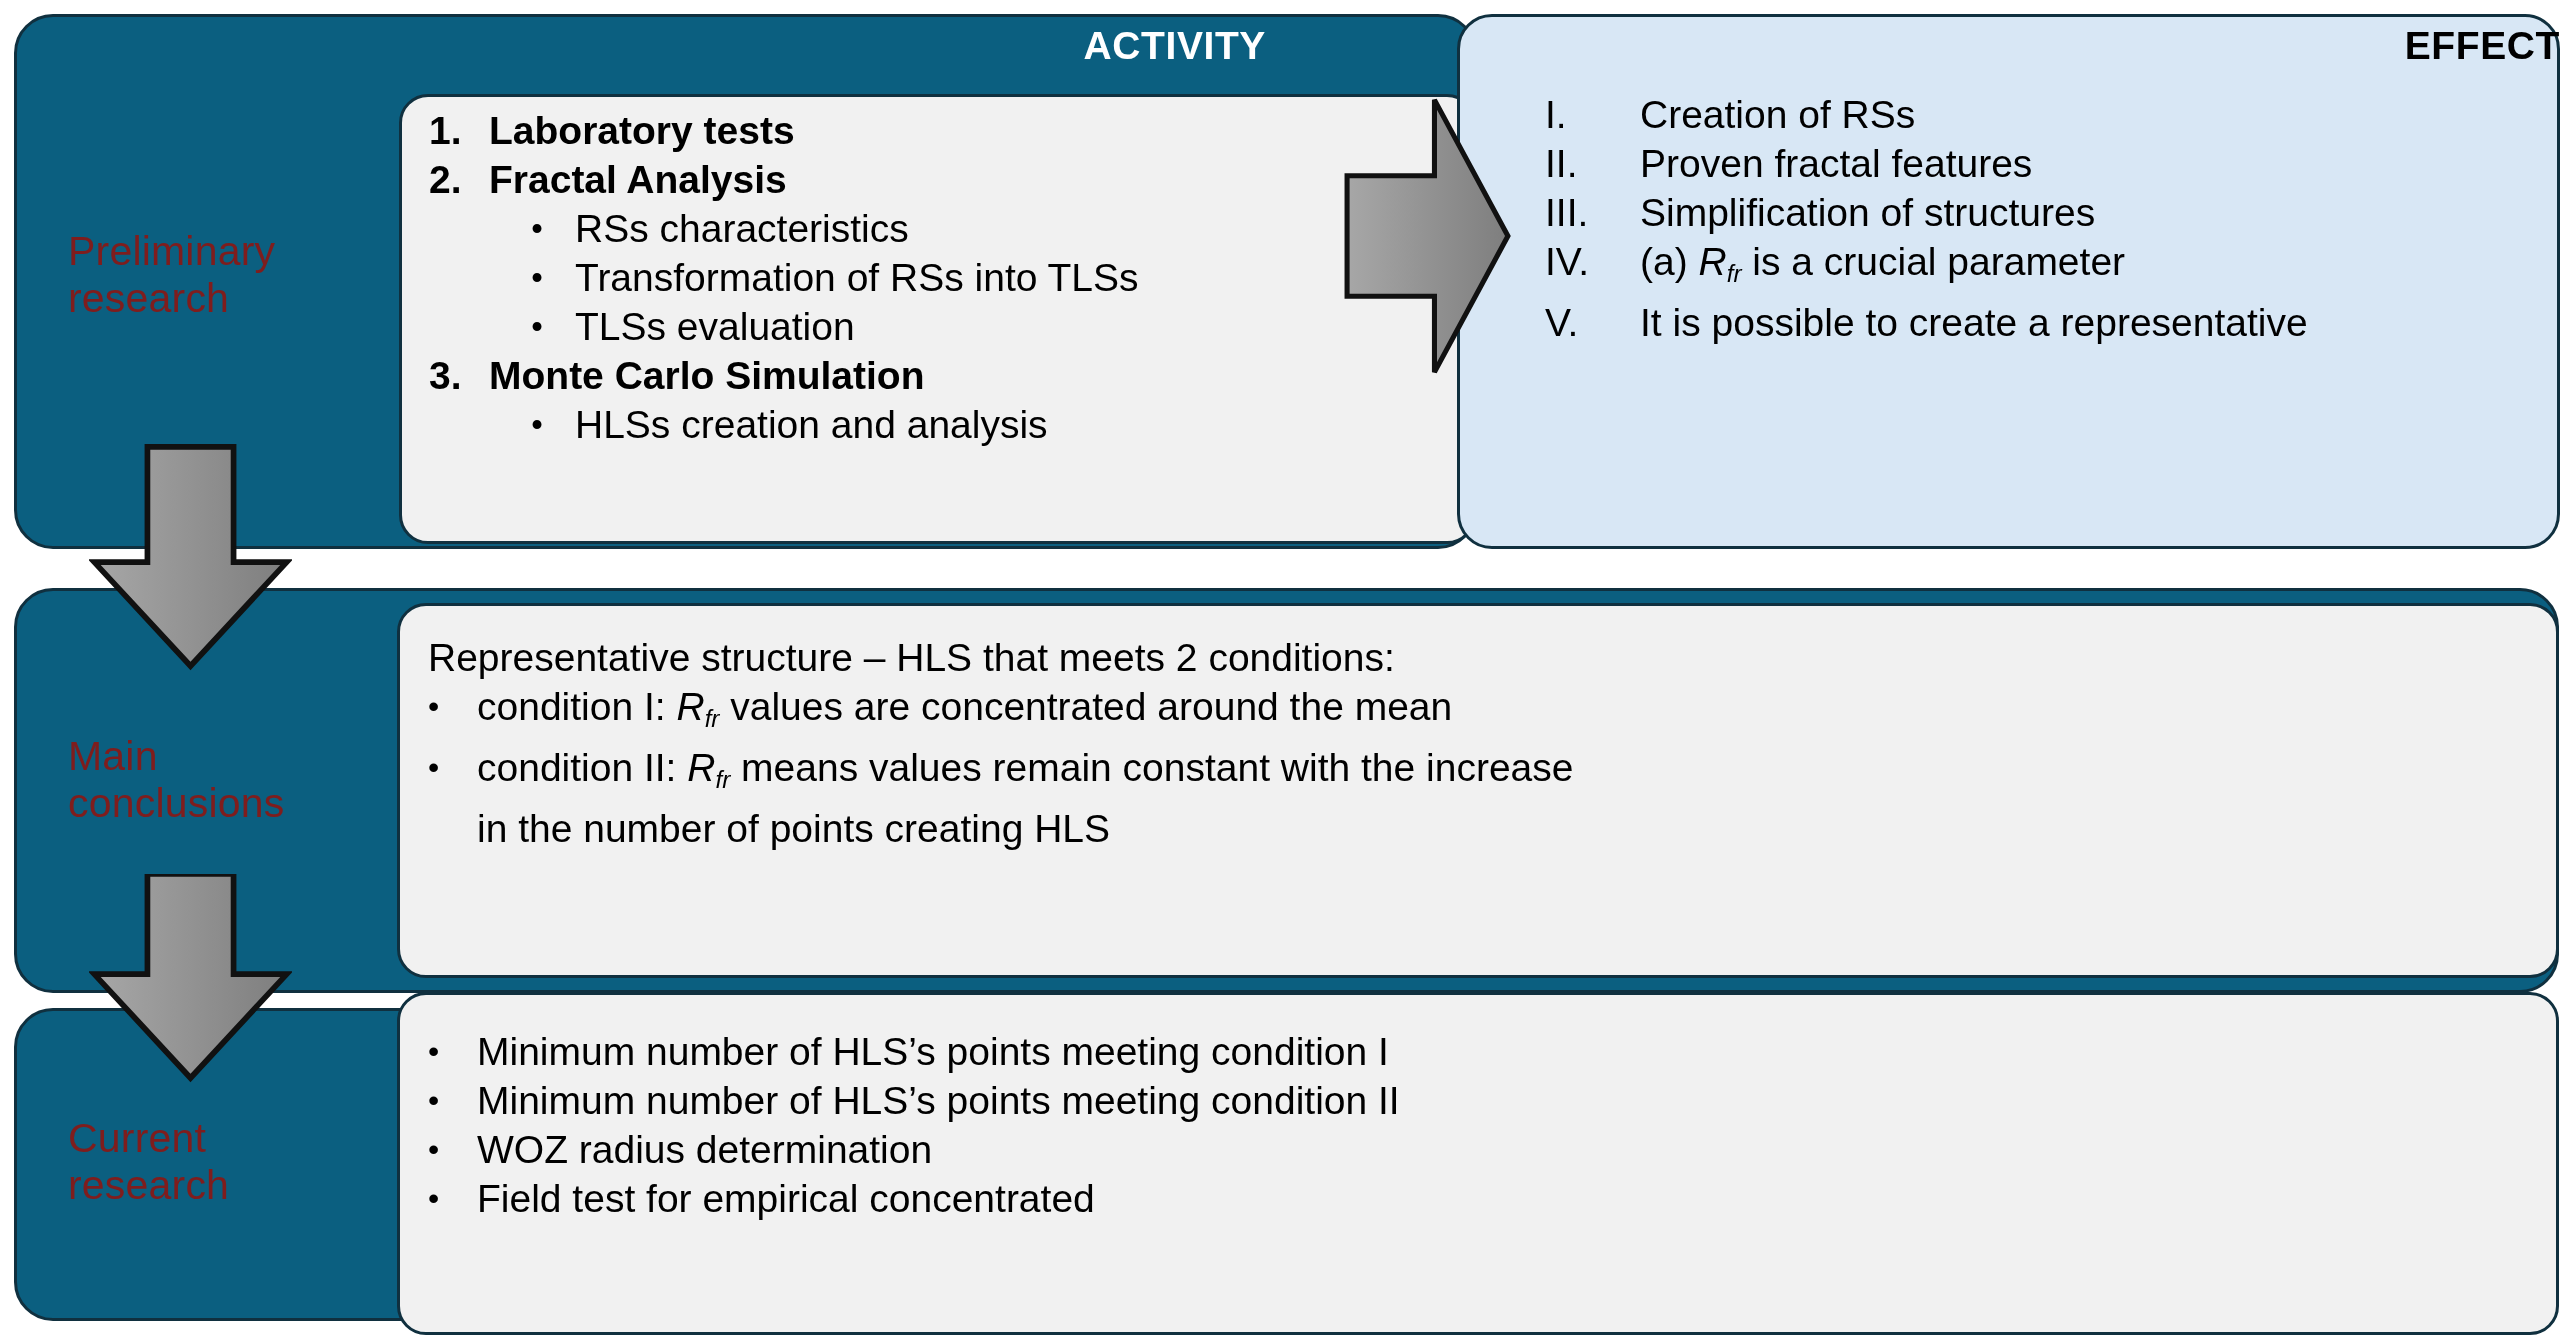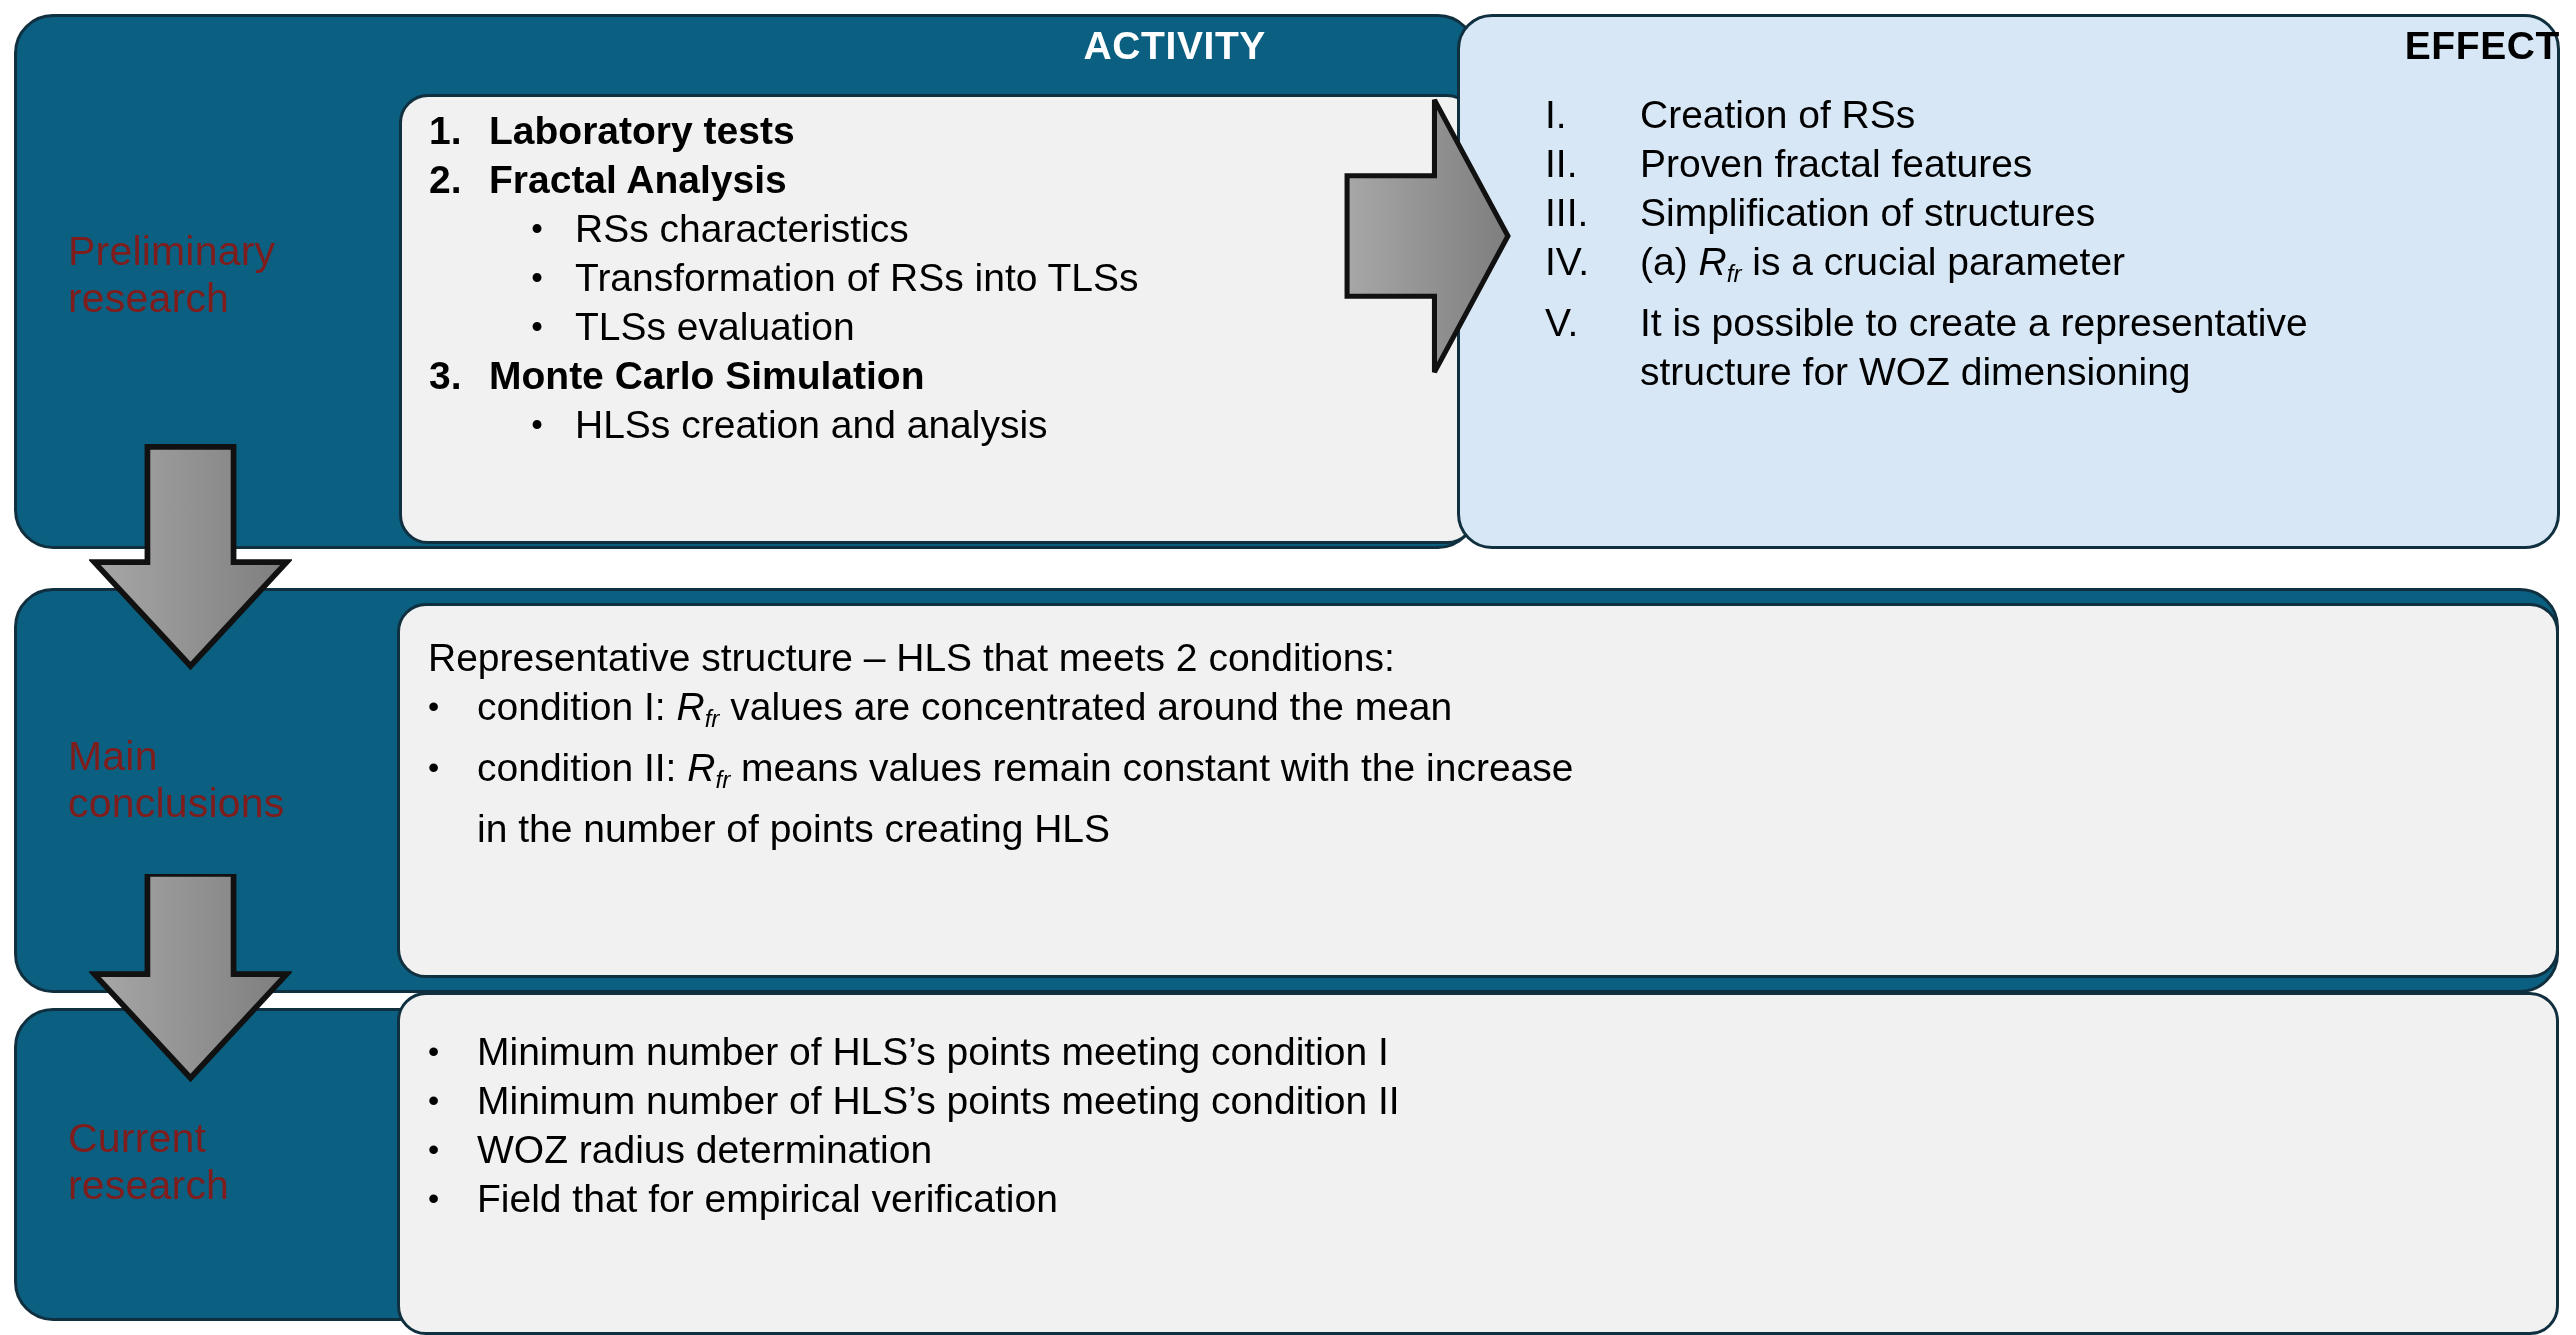--- a/index.html
+++ b/index.html
@@ -149,24 +149,20 @@
       <span class="mk rom">IV.</span>
       <span class="tx">(a)&nbsp;<i class="v">R</i><sub class="v">fr</sub>&nbsp;is a crucial parameter</span>
     </div>
 
 
     <div class="row">
       <span class="mk rom">V.</span>
       <span class="tx">It is possible to create a representative</span>
     </div>
 
-    <div class="row">
-      <span class="mk rom"></span>
-      <span class="tx">structure for WOZ dimensioning</span>
-    </div>
   </div>
 
   <div class="arrow" style="left:1342px;top:96px;width:171px;height:280px;">
     <svg width="171" height="280" viewBox="0 0 270 442">
       <defs>
         <linearGradient id="ga" x1="0" y1="0" x2="1" y2="0">
           <stop offset="0" stop-color="#A7A7A7"></stop>
           <stop offset="1" stop-color="#7E7E7E"></stop>
         </linearGradient>
       </defs>
@@ -238,21 +234,21 @@
       <span class="tx">Minimum number of HLS’s points meeting condition II</span>
     </div>
 
     <div class="row">
       <span class="mk bull">•</span>
       <span class="tx">WOZ radius determination</span>
     </div>
 
     <div class="row">
       <span class="mk bull">•</span>
-      <span class="tx">Field that for empirical verification</span>
+      <span class="tx">Field test for empirical concentrated</span>
     </div>
   </div>
 
   <div class="arrow" style="left:89px;top:874px;width:203px;height:209px;">
     <svg width="203" height="209" viewBox="0 0 320 330">
       <defs>
         <linearGradient id="gc" x1="0" y1="0" x2="1" y2="0">
           <stop offset="0" stop-color="#A7A7A7"></stop>
           <stop offset="1" stop-color="#7E7E7E"></stop>
         </linearGradient>

